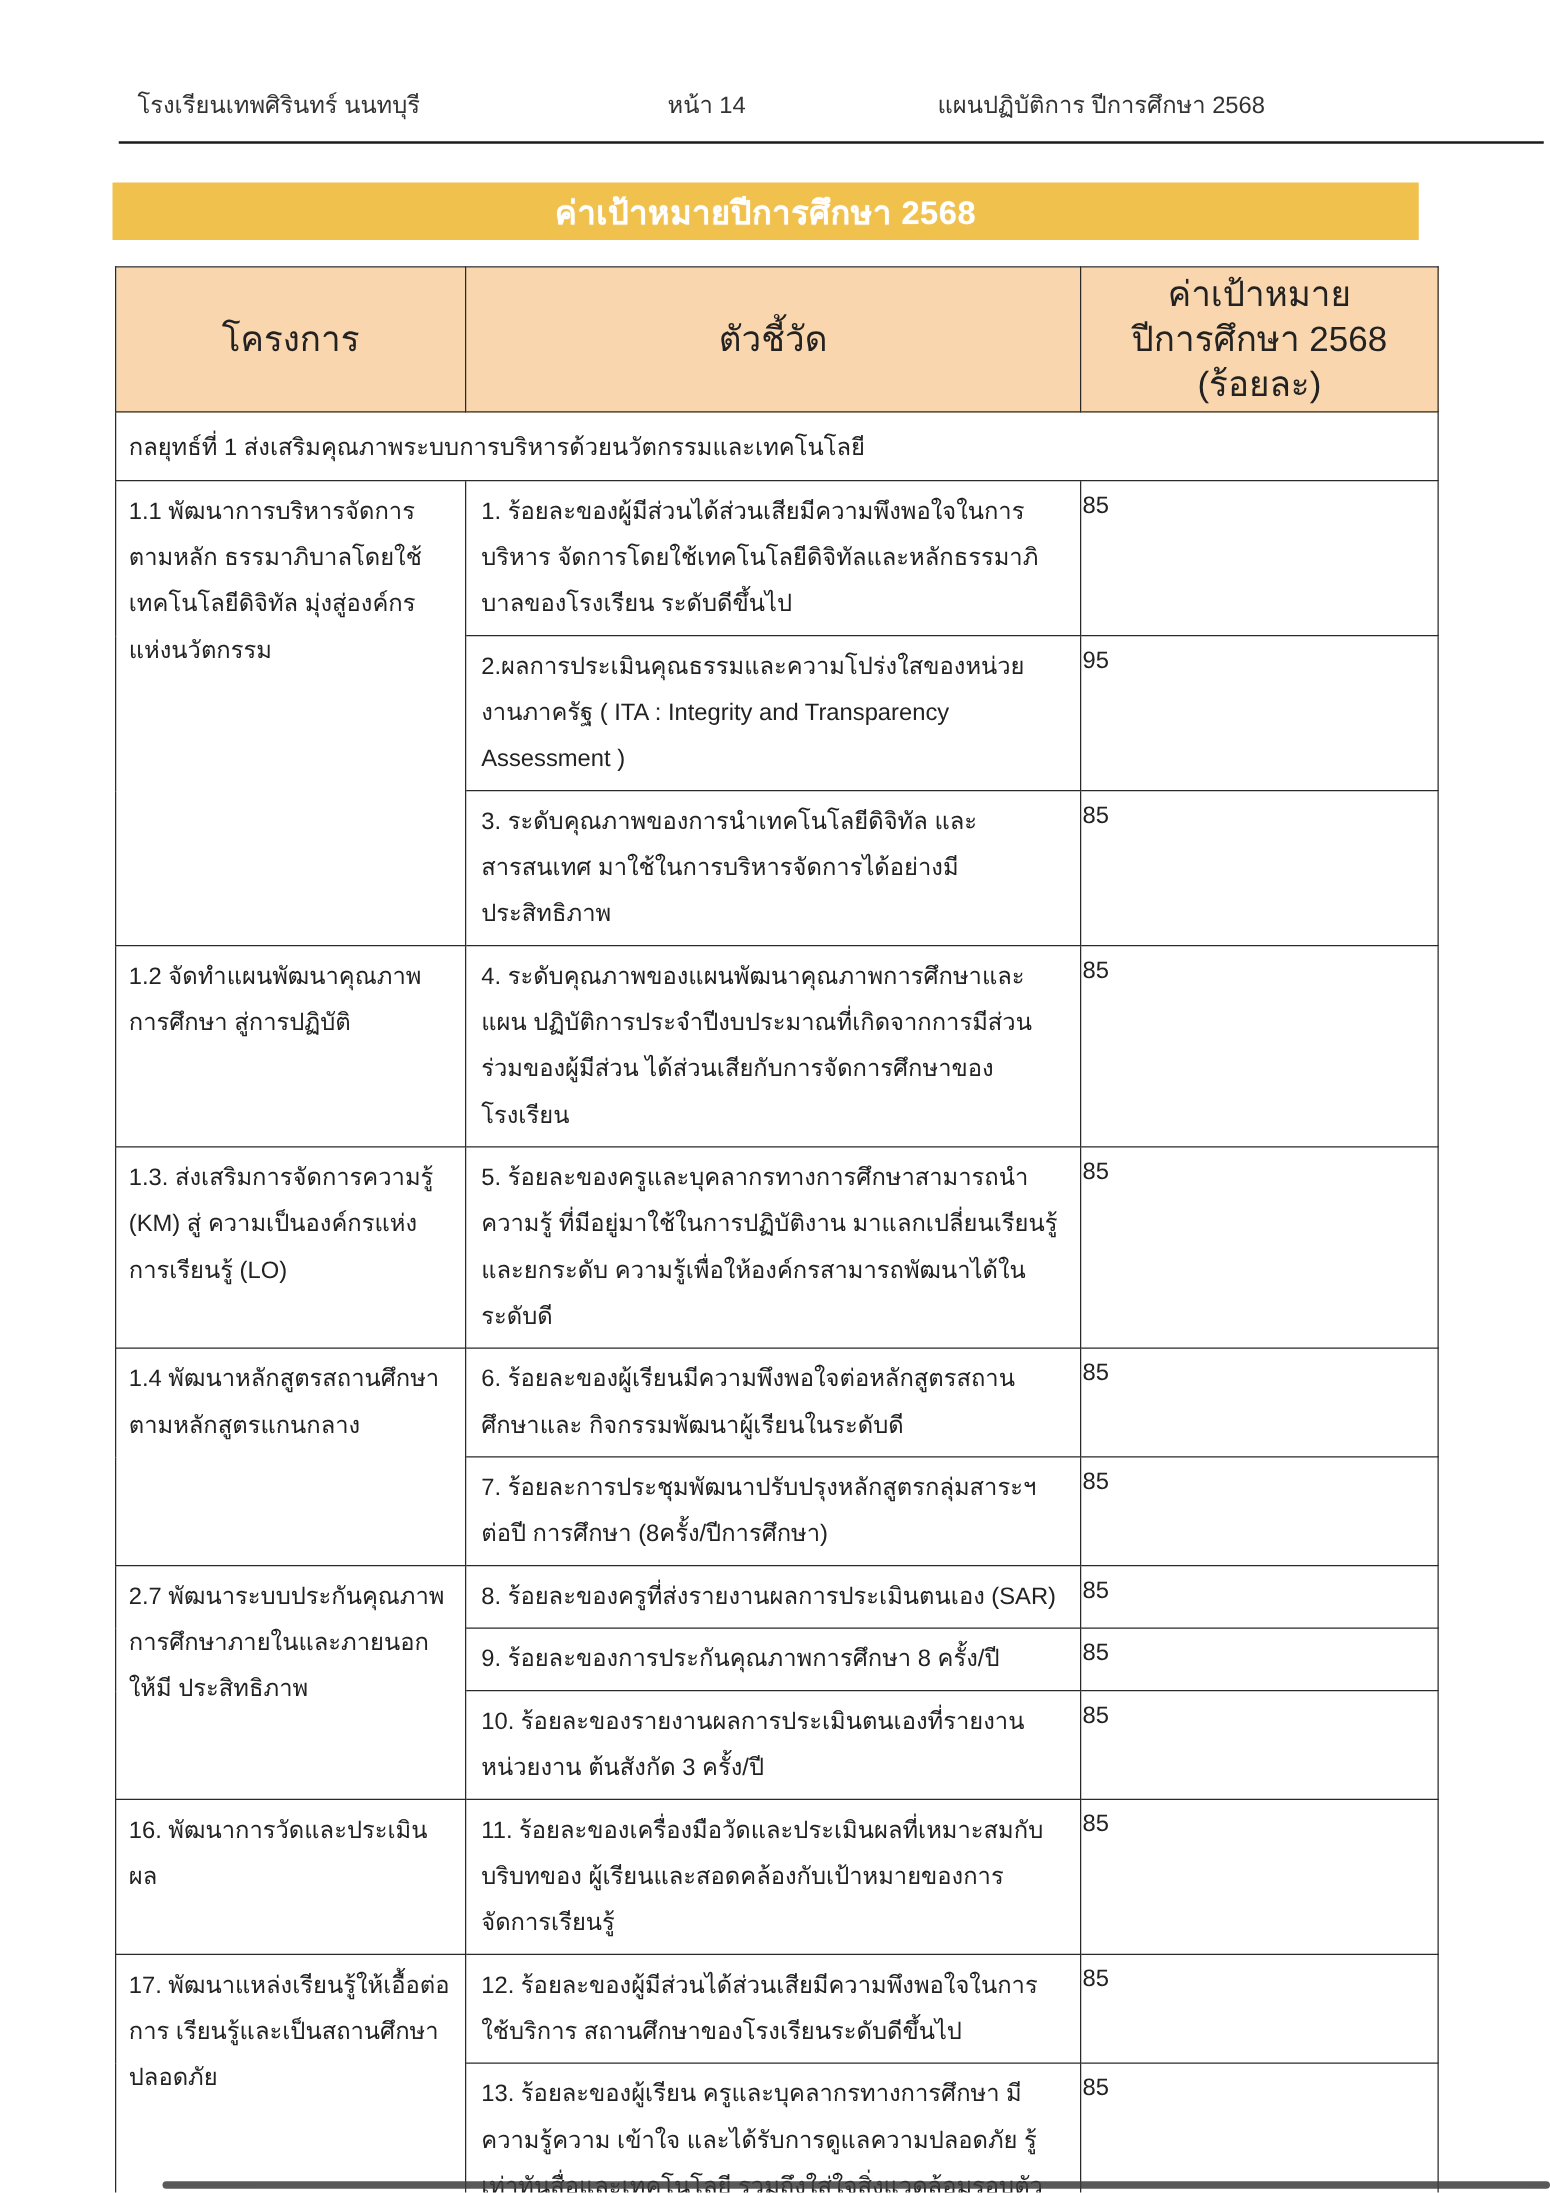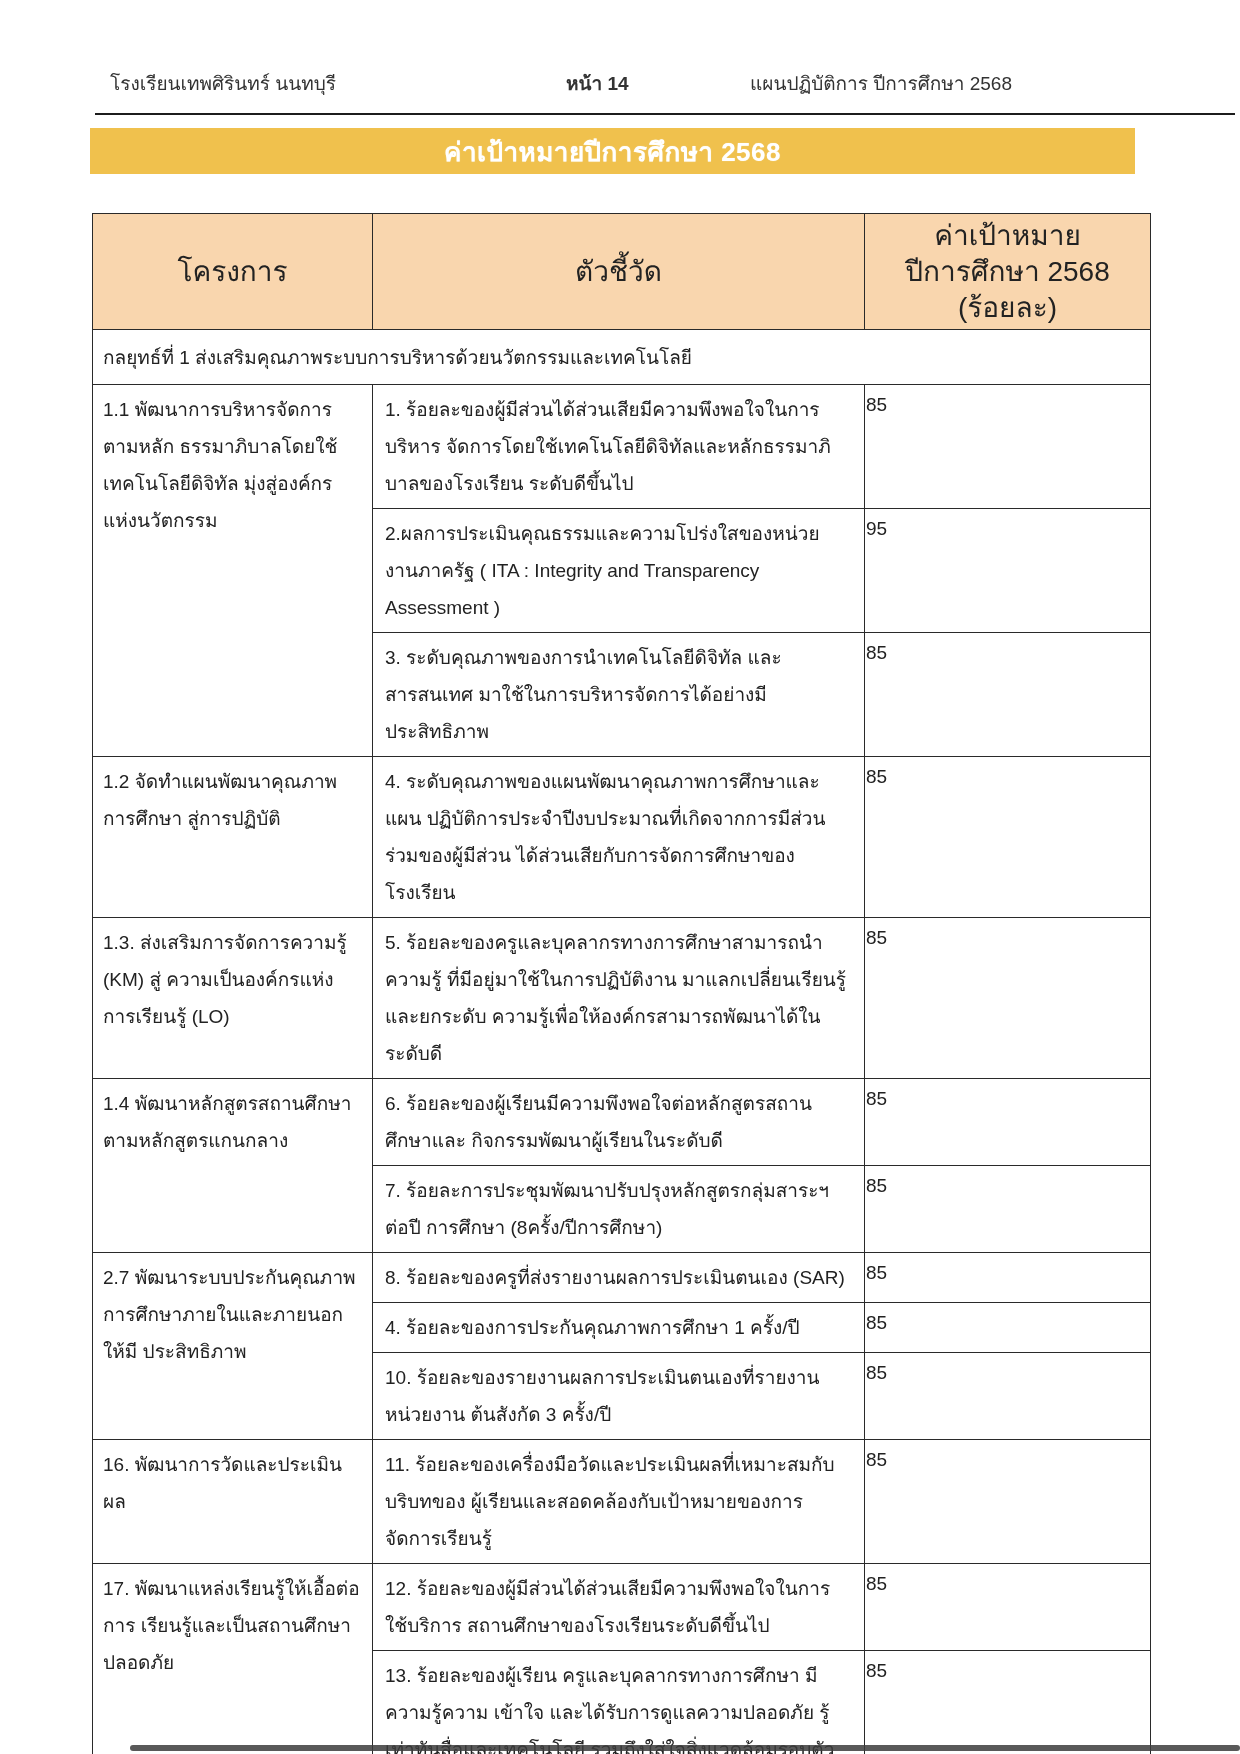--- a/index.html
+++ b/index.html
@@ -17,29 +17,29 @@
     color:var(--ink);
   }
   .page{width:1240px;height:1754px;position:relative;overflow:hidden;background:#ffffff;}
 
   
   .page-header{
     position:absolute;top:68px;left:110px;width:902px;
     display:flex;justify-content:space-between;align-items:flex-start;
     font-size:19px;color:#333;
   }
-  .page-header .center{position:absolute;left:456px;font-weight:bold;}
+  .page-header .center{position:absolute;left:424px;}
   .header-rule{
     position:absolute;top:113px;left:95px;width:1140px;
     border-top:2.5px solid #1c1c1c;
   }
 
   
   .banner{
-    position:absolute;top:128px;left:90px;width:1045px;height:46px;
+    position:absolute;top:146px;left:90px;width:1045px;height:46px;
     background:var(--banner-bg);
     display:flex;align-items:center;justify-content:center;
     color:#ffffff;font-size:26px;font-weight:bold;
     text-shadow:0 0 1px rgba(255,255,255,.6);
     letter-spacing:.5px;
   }
 
   
   .targets-table{
     position:absolute;top:213px;left:92px;width:1058px;
@@ -159,21 +159,21 @@
         <td class="indicator-cell">7. ร้อยละการประชุมพัฒนาปรับปรุงหลักสูตรกลุ่มสาระฯต่อปี การศึกษา (8ครั้ง/ปีการศึกษา)</td>
         <td class="target-cell">85</td>
       </tr>
 
       <tr>
         <td class="project-cell" rowspan="3">2.7 พัฒนาระบบประกันคุณภาพ การศึกษาภายในและภายนอกให้มี ประสิทธิภาพ</td>
         <td class="indicator-cell">8. ร้อยละของครูที่ส่งรายงานผลการประเมินตนเอง (SAR)</td>
         <td class="target-cell">85</td>
       </tr>
       <tr>
-        <td class="indicator-cell">4. ร้อยละของการประกันคุณภาพการศึกษา 1 ครั้ง/ปี</td>
+        <td class="indicator-cell">9. ร้อยละของการประกันคุณภาพการศึกษา 8 ครั้ง/ปี</td>
         <td class="target-cell">85</td>
       </tr>
       <tr>
         <td class="indicator-cell">10. ร้อยละของรายงานผลการประเมินตนเองที่รายงานหน่วยงาน ต้นสังกัด 3 ครั้ง/ปี</td>
         <td class="target-cell">85</td>
       </tr>
 
       <tr>
         <td class="project-cell">16. พัฒนาการวัดและประเมินผล</td>
         <td class="indicator-cell">11. ร้อยละของเครื่องมือวัดและประเมินผลที่เหมาะสมกับบริบทของ ผู้เรียนและสอดคล้องกับเป้าหมายของการจัดการเรียนรู้</td>

